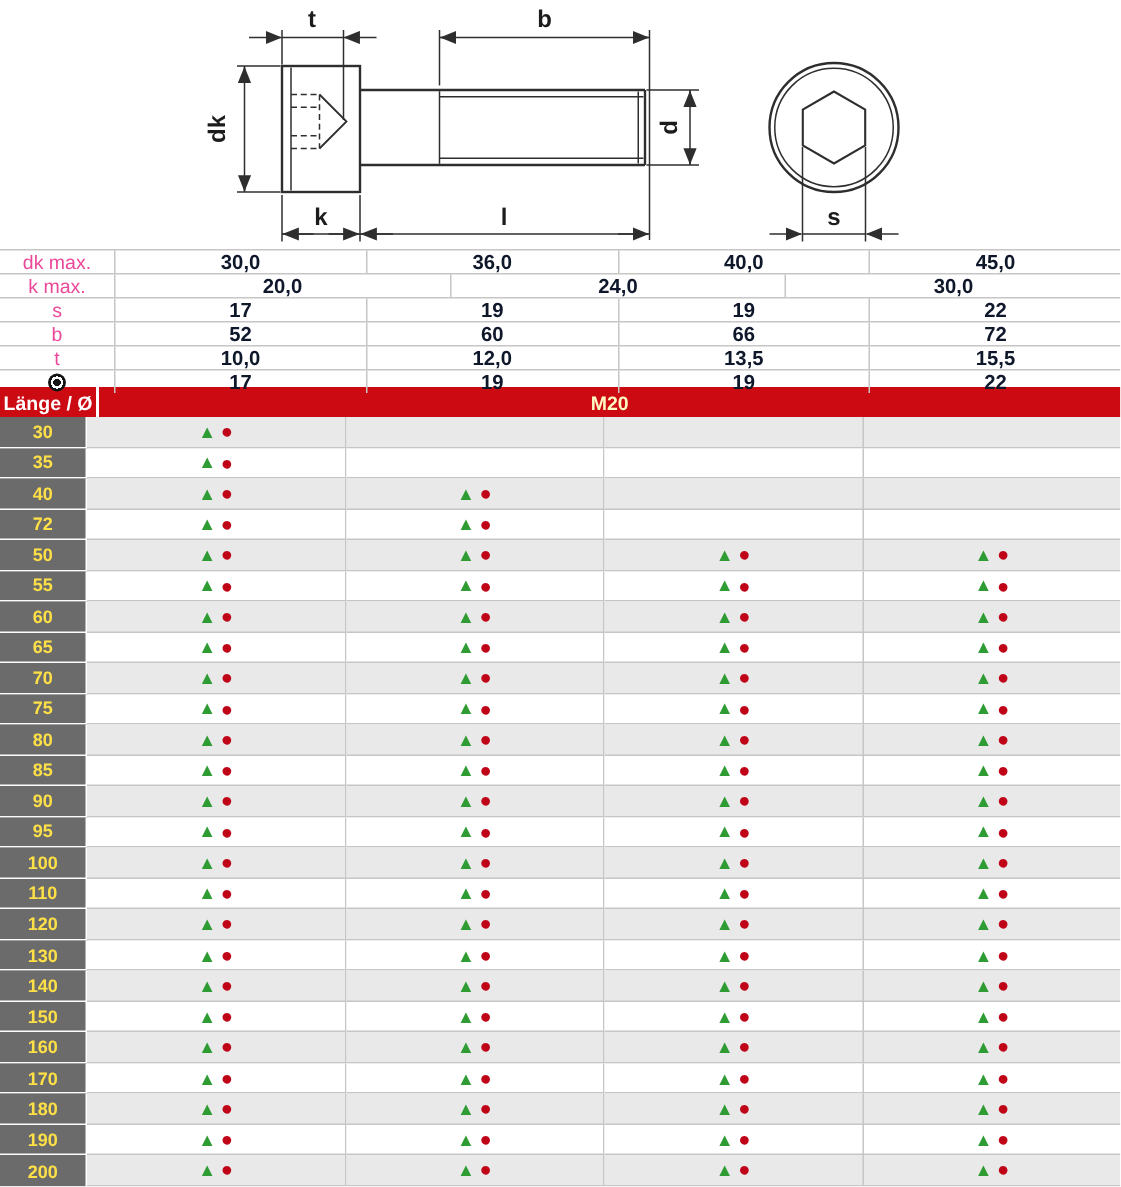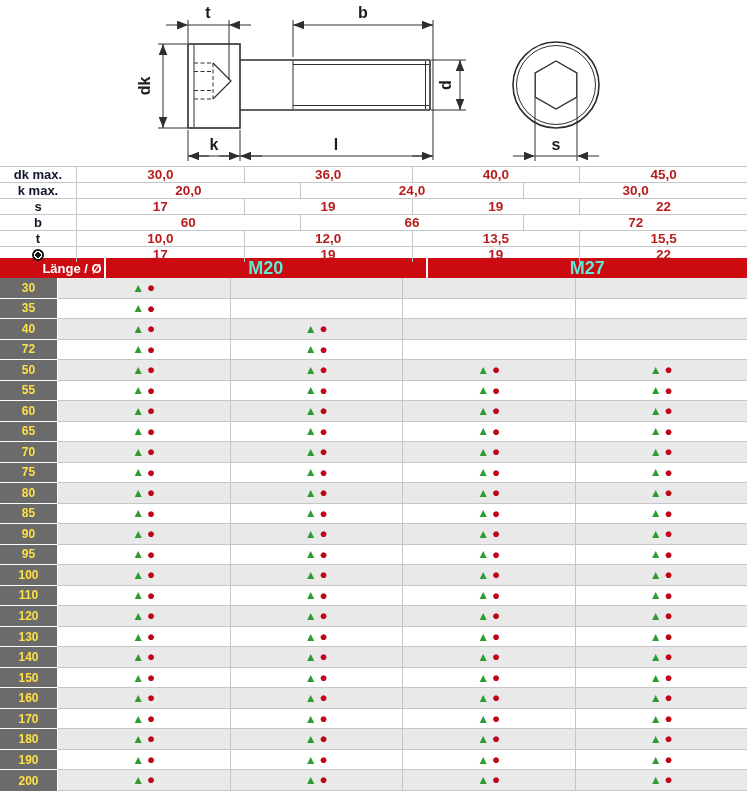--- a/index.html
+++ b/index.html
@@ -15,41 +15,41 @@
   .drawing { height: 166px; }
   .drawing svg { display:block; }
   .dimlabel { font: bold 16px "Liberation Sans", sans-serif; fill:#1c1c1c; }
 
   
   .spec { height: 92px; display:flex; flex-direction:column; border-top:1px solid var(--grid); }
   .spec-row { flex:1; display:flex; border-bottom:1px solid var(--grid); }
   .spec-row:last-child { border-bottom:none; }
   .spec-label {
     width:77px; display:flex; align-items:center; justify-content:center;
-    font-weight:bold; font-size:13px; color:#0f172a; border-right:1px solid var(--grid);
+    font-weight:normal; font-size:13px; color:#ec4899; border-right:1px solid var(--grid);
   }
   .spec-val {
     flex:1; display:flex; align-items:center; justify-content:center;
-    font-weight:bold; font-size:13.5px; color:#b91c1c; border-right:1px solid var(--grid);
+    font-weight:bold; font-size:13.5px; color:#0f172a; border-right:1px solid var(--grid);
   }
   .spec-val:last-child { border-right:none; }
   .bullseye {
     width:12px; height:12px; border-radius:50%; display:inline-block;
     background: radial-gradient(circle, #141414 0 2.6px, #fafafa 2.6px 4.1px, #141414 4.1px 6px);
   }
 
   
   .hdr { height:20px; display:flex; background:var(--red); }
   .hdr-label {
     width:64px; display:flex; align-items:center; justify-content:center;
-    color:#fff; font-weight:bold; font-size:13px;margin-left:40px;
+    color:#fff; font-weight:bold; font-size:13px;
   }
   .hdr-cell {
     flex:1; border-left:2px solid #fff; display:flex; align-items:center; justify-content:center;
-    color:#5eead4; font-weight:bold; font-size:18px;
+    color:#fef9c3; font-weight:bold; font-size:13px;
   }
 
   
   .rows { height:513px; display:flex; flex-direction:column; }
   .len-row { flex:1; display:flex; }
   .len-label {
     width:58px; background:var(--gray); color:#fde047; font-weight:bold; font-size:12px;
     display:flex; align-items:center; justify-content:center;
     border-bottom:1px solid #fdfdfd; border-right:1px solid #fff;
   }
@@ -170,20 +170,21 @@
       </div>
       <div class="spec-row">
         <div class="spec-label">s</div>
         <div class="spec-val">17</div>
         <div class="spec-val">19</div>
         <div class="spec-val">19</div>
         <div class="spec-val">22</div>
       </div>
       <div class="spec-row">
         <div class="spec-label">b</div>
+        <div class="spec-val">52</div>
         <div class="spec-val">60</div>
         <div class="spec-val">66</div>
         <div class="spec-val">72</div>
       </div>
       <div class="spec-row">
         <div class="spec-label">t</div>
         <div class="spec-val">10,0</div>
         <div class="spec-val">12,0</div>
         <div class="spec-val">13,5</div>
         <div class="spec-val">15,5</div>
@@ -195,21 +196,20 @@
         <div class="spec-val">17</div>
         <div class="spec-val">19</div>
         <div class="spec-val">19</div>
         <div class="spec-val">22</div>
       </div>
     </div>
 
   <div class="hdr">
     <div class="hdr-label">Länge / Ø</div>
   <div class="hdr-cell">M20</div>
-      <div class="hdr-cell">M27</div>
     </div>
 
   <div class="rows">
       <div class="len-row alt">
         <div class="len-label">30</div>
         <div class="avail-cell">
           <span class="tri">▲</span>
           <span class="circ">●</span>
         </div>
         <div class="avail-cell"></div>

